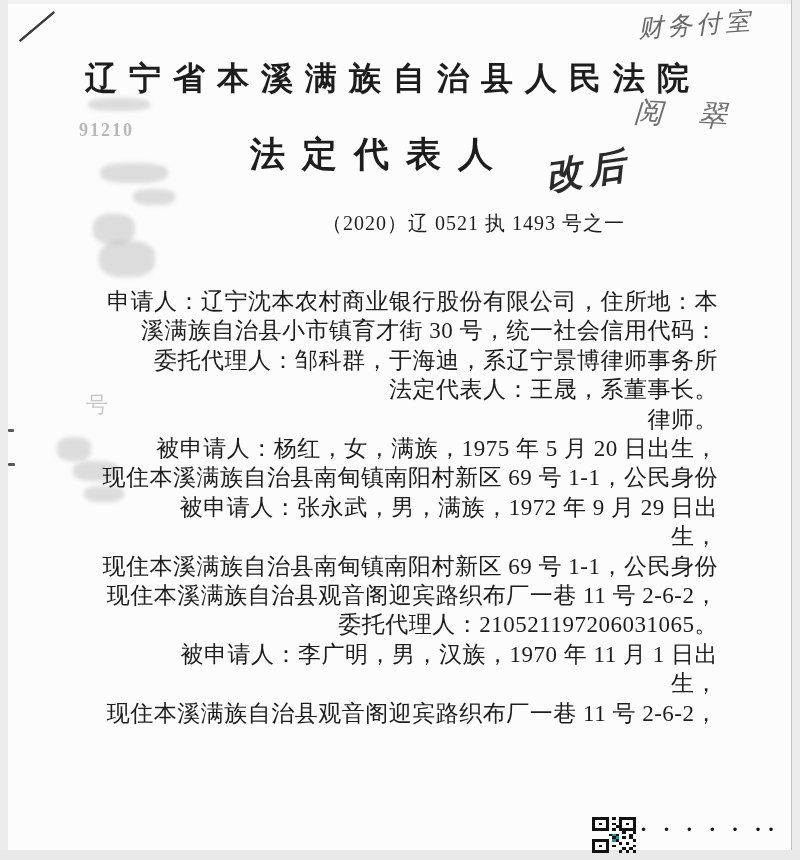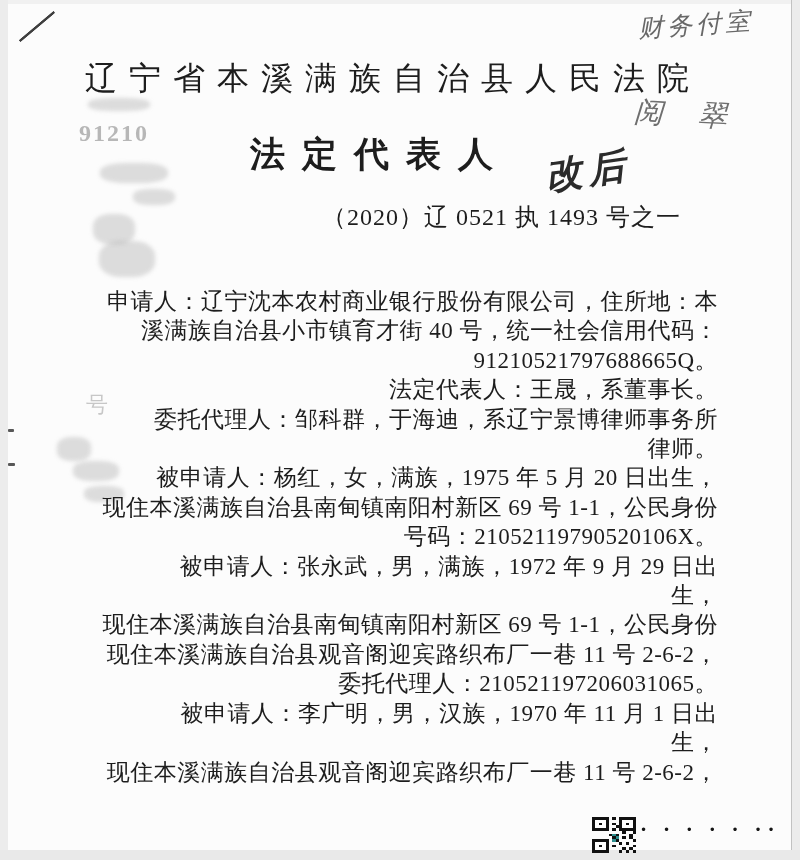--- a/index.html
+++ b/index.html
@@ -14,24 +14,24 @@
   .edge{position:absolute;}
   .edge-top{left:0;top:0;right:0;height:4px;background:#f1f1f1;}
   .edge-left{left:0;top:0;bottom:0;width:8px;background:var(--edge);}
   .edge-right{right:0;top:0;bottom:0;width:8px;background:var(--edge);border-left:1px solid #c2c2c2;}
   .edge-bottom{left:0;right:0;bottom:0;height:10px;background:#e9e9e9;}
   
   .slash{position:absolute;left:14px;top:25px;width:46px;height:0;
     border-top:3px solid #3f3f3f;border-radius:2px;transform:rotate(-40deg);}
   
   .court{position:absolute;left:85px;top:60px;margin:0;width:620px;
-    font-size:32px;font-weight:normal;letter-spacing:12px;line-height:1.15;white-space:nowrap;}
+    font-size:32px;font-weight:bold;letter-spacing:12px;line-height:1.15;white-space:nowrap;}
   .title{position:absolute;left:250px;top:136px;margin:0;
     font-size:35px;font-weight:bold;letter-spacing:17px;line-height:1.1;white-space:nowrap;}
-  .caseno{position:absolute;left:322px;top:201px;font-size:24px;letter-spacing:1px;white-space:nowrap;}
+  .caseno{position:absolute;left:322px;top:210px;font-size:20px;letter-spacing:1px;white-space:nowrap;}
   
   .hw{position:absolute;font-style:italic;color:var(--hw);white-space:nowrap;}
   .hw-top{left:638px;top:8px;font-size:25px;letter-spacing:4px;transform:rotate(-4deg);opacity:.85;}
   .hw-review{left:634px;top:95px;font-size:29px;letter-spacing:14px;transform:rotate(3deg);color:#606060;opacity:.9;}
   .hw-rev{left:545px;top:146px;font-size:37px;font-weight:bold;letter-spacing:6px;
     transform:rotate(-8deg);color:#2b2b2b;}
   
   .body-text{position:absolute;left:90px;top:287px;width:628px;
     font-size:23px;line-height:29.4px;letter-spacing:.5px;}
   .body-text p{margin:0;text-align:right;}
@@ -39,21 +39,21 @@
   
   .blob{position:absolute;background:rgba(145,145,145,.3);filter:blur(2px);border-radius:40%;}
   .g1{left:88px;top:98px;width:62px;height:13px;}
   .g2{left:100px;top:163px;width:68px;height:20px;}
   .g3{left:133px;top:189px;width:42px;height:16px;}
   .g4{left:93px;top:214px;width:42px;height:30px;}
   .g5{left:99px;top:241px;width:56px;height:36px;}
   .g6{left:57px;top:437px;width:34px;height:24px;}
   .g7{left:73px;top:461px;width:46px;height:20px;}
   .g8{left:84px;top:486px;width:40px;height:16px;}
-  .ghost-digits{position:absolute;left:79px;top:120px;font-size:24px;letter-spacing:2px;
+  .ghost-digits{position:absolute;left:79px;top:120px;font-size:18px;letter-spacing:2px;
     color:rgba(100,100,100,.45);filter:blur(.6px);font-weight:bold;}
   .ghost-char{position:absolute;left:86px;top:390px;font-size:22px;
     color:rgba(120,120,120,.4);filter:blur(.5px);}
   .speck{position:absolute;background:#2e2e2e;opacity:.8;border-radius:1px;}
   .s1{left:8px;top:429px;width:6px;height:3px;}
   .s2{left:8px;top:463px;width:7px;height:3px;}
   
   .qr{position:absolute;left:592px;top:817px;width:44px;height:36px;}
   .dots{position:absolute;left:640px;top:823px;font-size:12px;letter-spacing:6px;
     color:#151515;font-family:"DejaVu Sans",sans-serif;white-space:nowrap;}
@@ -90,28 +90,26 @@
   <div class="blob g5"></div>
   <div class="ghost-char">号</div>
   <div class="blob g6"></div>
   <div class="blob g7"></div>
   <div class="blob g8"></div>
   <div class="speck s1"></div>
   <div class="speck s2"></div>
 
   <div class="body-text">
       <p class="line">申请人：辽宁沈本农村商业银行股份有限公司，住所地：本</p>
-      <p class="line">溪满族自治县小市镇育才街 40 号，统一社会信用代码：</p>
-      <p class="line">91210521797688665Q。</p>
+      <p class="line">溪满族自治县小市镇育才街 30 号，统一社会信用代码：</p>
+      <p class="line indent">委托代理人：邹科群，于海迪，系辽宁景博律师事务所</p>
       <p class="line indent">法定代表人：王晟，系董事长。</p>
-      <p class="line indent">委托代理人：邹科群，于海迪，系辽宁景博律师事务所</p>
       <p class="line">律师。</p>
       <p class="line indent">被申请人：杨红，女，满族，1975 年 5 月 20 日出生，</p>
       <p class="line">现住本溪满族自治县南甸镇南阳村新区 69 号 1-1，公民身份</p>
-      <p class="line">号码：21052119790520106X。</p>
       <p class="line indent">被申请人：张永武，男，满族，1972 年 9 月 29 日出生，</p>
       <p class="line">现住本溪满族自治县南甸镇南阳村新区 69 号 1-1，公民身份</p>
       <p class="line">现住本溪满族自治县观音阁迎宾路织布厂一巷 11 号 2-6-2，</p>
       <p class="line">委托代理人：210521197206031065。</p>
       <p class="line indent">被申请人：李广明，男，汉族，1970 年 11 月 1 日出生，</p>
       <p class="line">现住本溪满族自治县观音阁迎宾路织布厂一巷 11 号 2-6-2，</p>
     </div>
 
   <svg class="qr" viewBox="0 0 13 13" preserveAspectRatio="none" shape-rendering="crispEdges">
     <rect x="0" y="0" width="5" height="5" fill="#111"></rect>

